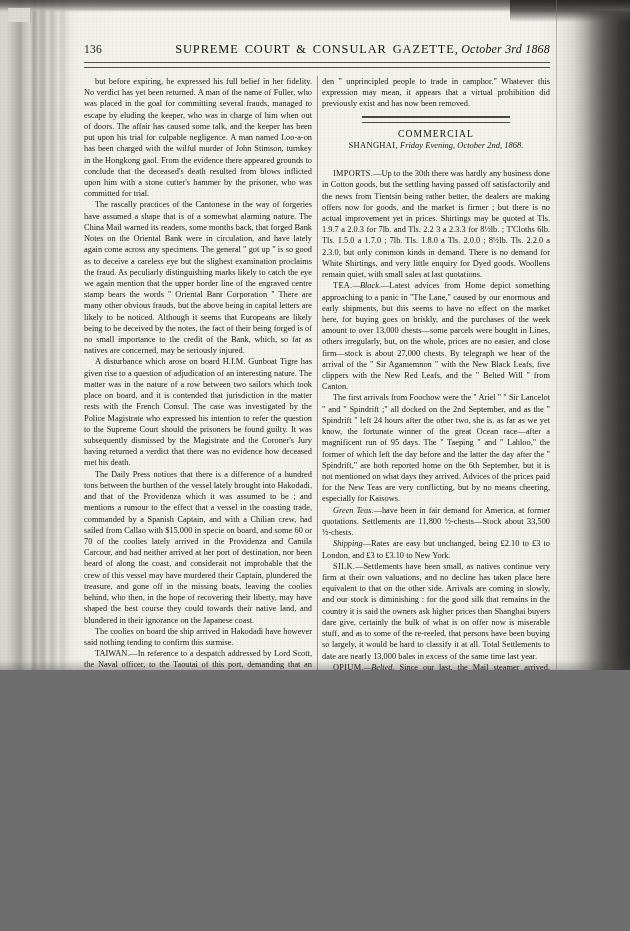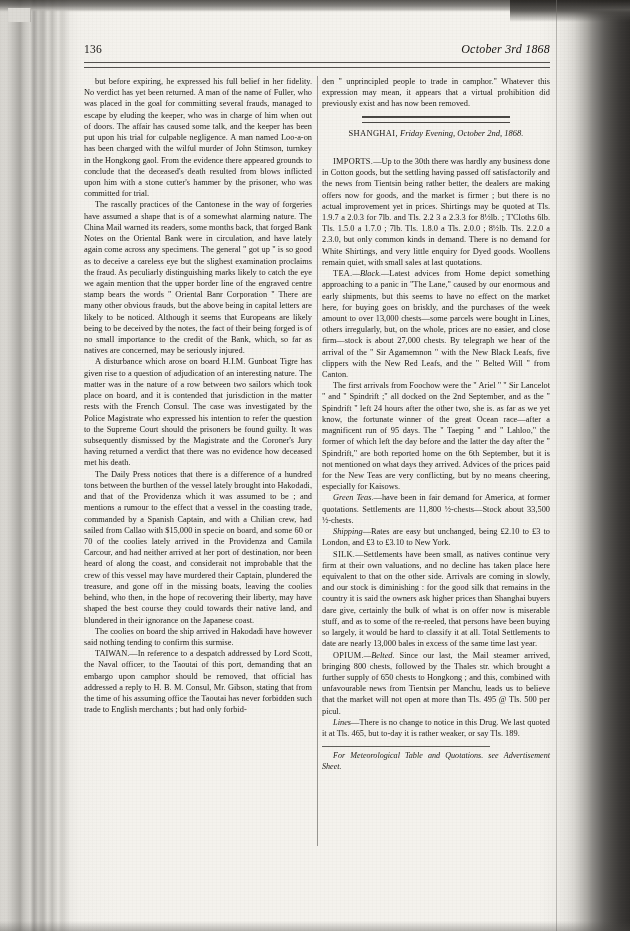--- a/index.html
+++ b/index.html
@@ -3,21 +3,21 @@
 <meta charset="utf-8">
 <style>
   html, body {
     margin: 0;
     padding: 0;
     background: #6e6e6e;
   }
   .page {
     position: relative;
     width: 630px;
-    height: 931px;
+    height: 670px;
     overflow: hidden;
     background: #e9e7e2;
     font-family: "Liberation Serif", serif;
   }
   
   .paper-base {
     position: absolute;
     inset: 0;
     background:
       linear-gradient(90deg,
@@ -200,20 +200,21 @@
   <div class="top-dark right-only"></div>
   <div class="edge-step"></div>
   <div class="right-page-fold"></div>
   <div class="paper-grain"></div>
   <div class="bottom-shadow"></div>
 
   <div class="content">
 
     <div class="running-head">
       <span class="folio">136</span>
+      <span class="head-title">SUPREME COURT &amp; CONSULAR GAZETTE,</span>
       <span class="head-date">October 3rd 1868</span>
     </div>
     <div class="rule-double"></div>
 
     <div class="cols">
 
       <div class="col">
         <p>but before expiring, he expressed his full belief in her fidelity.  No verdict has yet been returned.  A man of the name of Fuller,  who was placed in the goal for committing several frauds, managed to escape by eluding the keeper, who was in charge of him when out of doors.  The affair has caused some talk, and the keeper has been put upon his trial for culpable negligence.  A man named Loo-a-on has been charged with the wilful murder of John Stimson, turnkey in the Hongkong gaol.  From the evidence there appeared grounds to conclude that the deceased's death resulted from blows inflicted upon him with a stone cutter's hammer by the prisoner, who was committed for trial.</p>
         <p>The rascally practices of the Cantonese in the way of forgeries have assumed a shape that is of a somewhat alarming nature.  The China Mail warned its readers, some months back, that forged Bank Notes on the Oriental Bank were in circulation, and have lately again come across any specimens.  The general " got up " is so good as to deceive a careless eye but the slighest examination proclaims the fraud.  As peculiarly distinguishing marks likely to catch the eye we again mention that the upper border line of the engraved centre stamp bears the words " Oriental Banr Corporation "  There are many other obvious frauds, but the above being in capital letters are likely to be noticed.  Although it seems that Europeans are likely being to be deceived by the notes, the fact of their being forged is of no small importance to the credit of the Bank, which, so far as natives are concerned, may be seriously injured.</p>
         <p>A disturbance which arose on board H.I.M. Gunboat Tigre has given rise to a question of adjudication of an interesting nature.  The matter was in the nature of a row between two sailors which took place on board, and it is contended that jurisdiction in the matter rests with the French Consul.  The case was investigated by the Police Magistrate who expressed his intention to refer the question to the Supreme Court should the prisoners be found guilty.  It was subsequently dismissed by the Magistrate and the Coroner's Jury having returned a verdict that there was no evidence how deceased met his death.</p>
@@ -221,20 +222,21 @@
         <p>The coolies on board the ship arrived in Hakodadi have however said nothing tending to confirm this surmise.</p>
         <p>TAIWAN.—In reference to a despatch addressed by Lord Scott, the Naval officer, to the Taoutai of this port, demanding that an embargo upon camphor should be removed, that official has addressed a reply to H. B. M. Consul, Mr. Gibson, stating that from the time of his assuming office the Taoutai has never forbidden such trade to English merchants ; but had only forbid-</p>
       </div>
 
       <div class="col-divider"></div>
 
       <div class="col">
         <p class="noindent">den " unprincipled people to trade in camphor."  Whatever this expression may mean, it appears that a virtual prohibition did previously exist and has now been removed.</p>
 
         <div class="sec-rule"></div>
+        <p class="sec-title">COMMERCIAL</p>
         <p class="sec-dateline">
           <span class="sc">SHANGHAI,</span>
           <span class="it">Friday Evening, October 2nd, 1868.</span>
         </p>
 
         <p>
           <span class="sc">IMPORTS.</span><span>—Up to the 30th there was hardly any business done in Cotton goods, but the settling having passed off satisfactorily and the news from Tientsin being rather better, the dealers are making offers now for goods, and the market is firmer ; but there is no actual improvement yet in prices.  Shirtings may be quoted at Tls. 1.9.7 a 2.0.3 for 7lb. and Tls. 2.2 3 a 2.3.3 for 8½lb. ; T'Cloths 6lb. Tls. 1.5.0 a 1.7.0 ; 7lb. Tls. 1.8.0 a Tls. 2.0.0 ; 8½lb. Tls. 2.2.0 a 2.3.0, but only common kinds in demand.  There is no demand for White Shirtings, and very little enquiry for Dyed goods.  Woollens remain quiet, with small sales at last quotations.</span>
         </p>
 
         <p>

